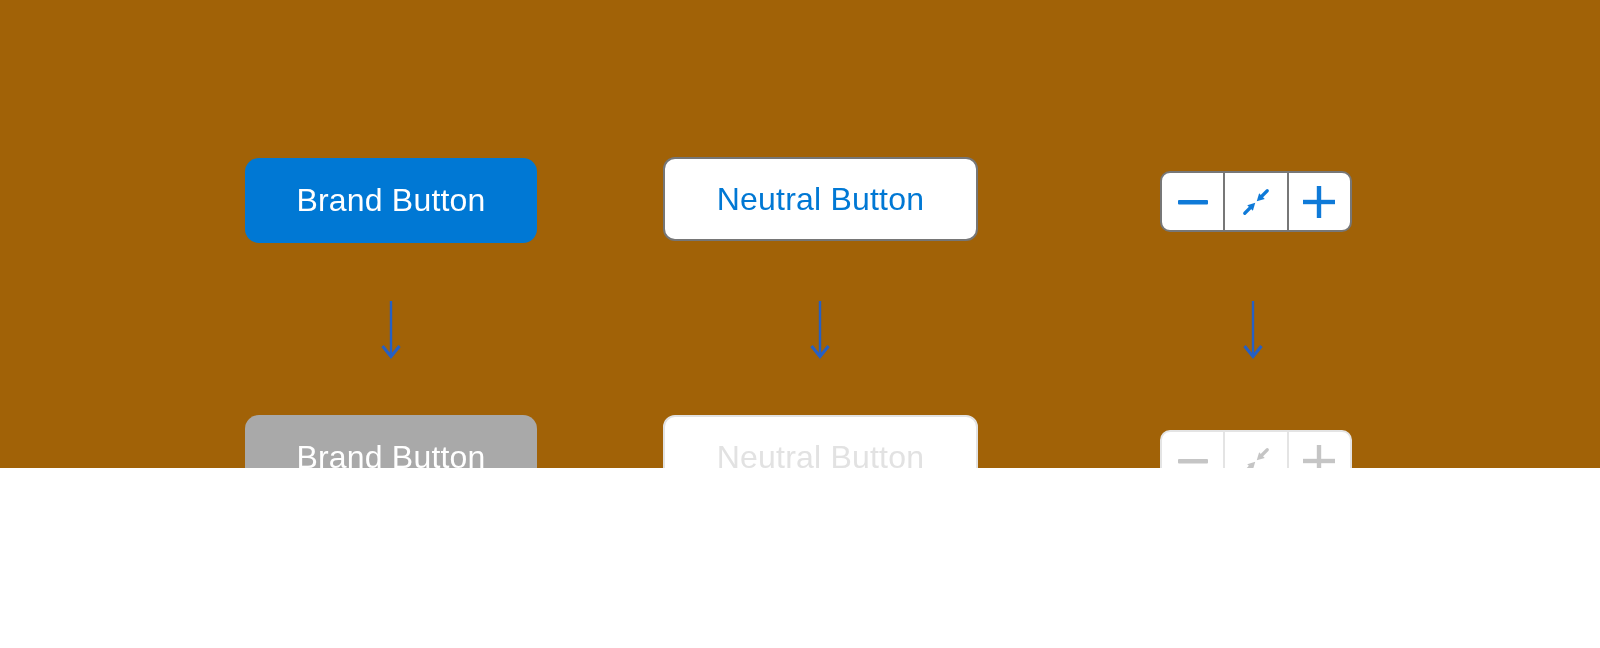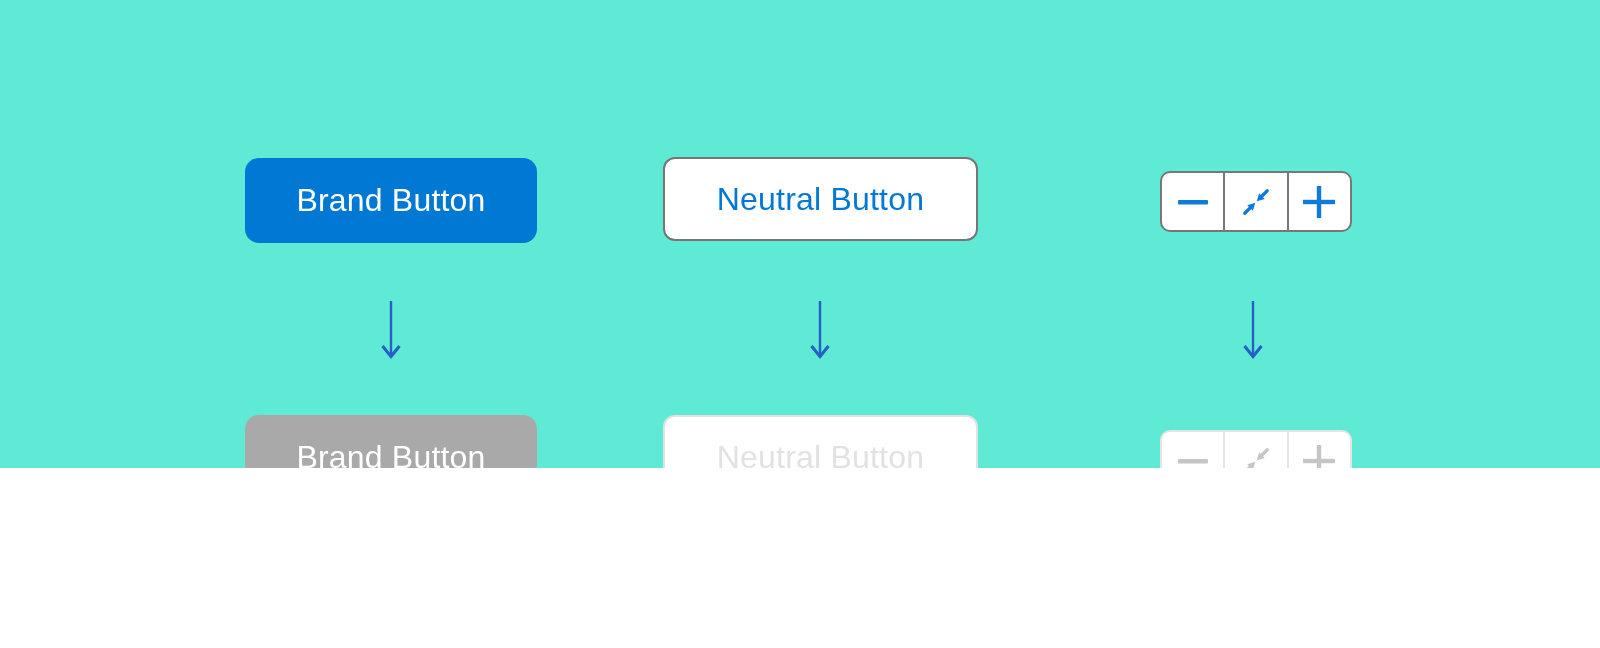--- a/index.html
+++ b/index.html
@@ -4,21 +4,21 @@
 <style>
   html, body {
     margin: 0;
     padding: 0;
     background: #ffffff;
   }
   .canvas {
     position: relative;
     width: 1600px;
     height: 468px;
-    background: #5eead4;
+    background: #a16207;
     overflow: hidden;
     font-family: "Liberation Sans", "DejaVu Sans", sans-serif;
   }
 
   
   .btn {
     position: absolute;
     display: flex;
     align-items: center;
     justify-content: center;

